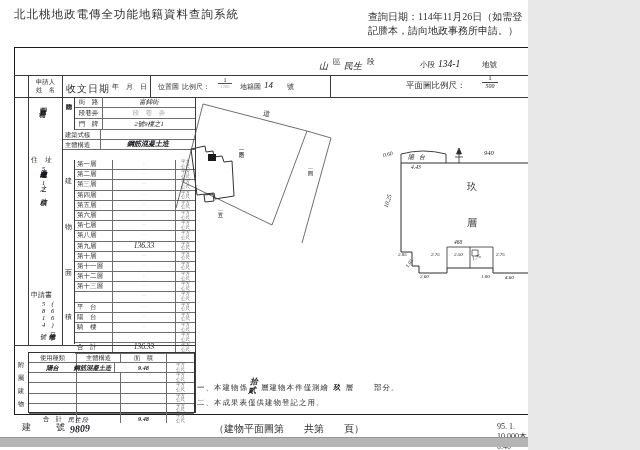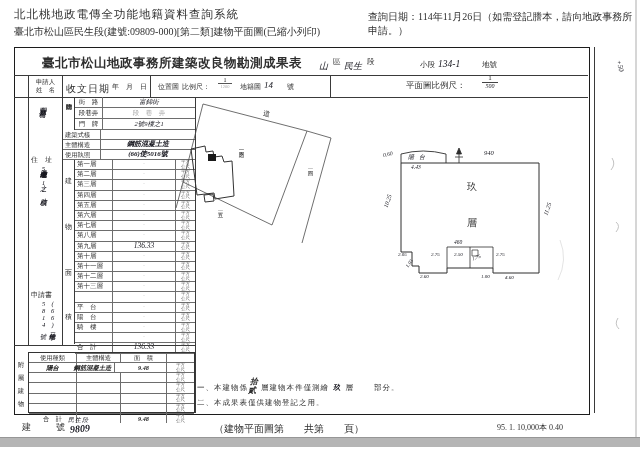--- a/index.html
+++ b/index.html
@@ -1,16 +1,16 @@
 <!DOCTYPE html>
 <html><head>
 <meta charset="utf-8">
 <style>
   html,body{margin:0;padding:0;background:#e8e8e8;}
-  .page{position:relative;width:640px;height:450px;background:#ffffff;overflow:hidden;
+  .page{position:relative;width:528px;height:450px;background:#ffffff;overflow:hidden;
         font-family:"Liberation Serif","DejaVu Serif",serif;color:#222;}
   .p{position:absolute;}
   .vl{position:absolute;width:1px;background:#3a3a3a;}
   .hl{position:absolute;height:1px;background:#3a3a3a;}
   .box{position:absolute;border:1.5px solid #1c1c1c;}
   .print{color:#2e2e2e;}
   .faint{color:#a9a9a9;}
   .hw{font-style:italic;color:#16161e;}
   .vert{writing-mode:vertical-rl;text-orientation:upright;}
   .nowrap{white-space:nowrap;}
@@ -47,26 +47,24 @@
   .stk b{position:absolute;font-weight:600;font-style:italic;font-size:8px;}
   .graybar{position:absolute;left:0;top:437px;width:640px;height:9px;background:#b5b5b5;border-top:1px solid #969696;}
 </style>
 </head>
 <body>
 
 <div class="page">
 
   <div class="p print" style="left:14px;top:7px;font-size:11.5px;letter-spacing:1px;">北北桃地政電傳全功能地籍資料查詢系統</div>
   <div class="p print" style="left:368px;top:10px;font-size:10px;">查詢日期：114年11月26日（如需登記謄本，請向地政事務所申請。）</div>
-  <div class="p print" style="left:14px;top:25px;font-size:10px;">臺北市松山區民生段(建號:09809-000)[第二類]建物平面圖(已縮小列印)</div>
 
   <div class="box" style="left:14px;top:47px;width:574px;height:366px;"></div>
   <div class="vl" style="left:594px;top:47px;height:366px;"></div>
 
-  <div class="p print" style="left:42px;top:55px;font-size:12.5px;font-weight:bold;letter-spacing:0.5px;">臺北市松山地政事務所建築改良物勘測成果表</div>
   <span class="p hw" style="left:319px;top:60px;font-size:9px;">山</span>
   <span class="p print" style="left:333px;top:57px;font-size:7.5px;">區</span>
   <span class="p hw" style="left:344px;top:60px;font-size:9px;">民生</span>
   <span class="p print" style="left:367px;top:57px;font-size:7.5px;">段</span>
   <span class="p print" style="left:420px;top:60px;font-size:7.5px;">小段</span>
   <span class="p hw" style="left:438px;top:59px;font-size:9.5px;">134-1</span>
   <span class="p print" style="left:482px;top:60px;font-size:7.5px;">地號</span>
   <span class="p hw faint" style="left:614px;top:62px;font-size:7px;transform:rotate(75deg);">+50</span>
 
   <div class="hl" style="left:14px;top:75px;width:574px;"></div>
@@ -124,24 +122,20 @@
   </div>
 
   <div class="p" style="left:63px;top:130px;width:132px;">
     <div class="arow">
       <span class="lab print">建築式樣</span>
       <span class="val"></span>
     </div>
     <div class="arow">
       <span class="lab print">主體構造</span>
       <span class="val hw">鋼筋混凝土造</span>
-    </div>
-    <div class="arow">
-      <span class="lab print">使用執照</span>
-      <span class="val hw">(66)使5016號</span>
     </div>
   </div>
 
   <div class="vl" style="left:74px;top:160px;height:184px;"></div>
   <span class="p print" style="left:65px;top:176px;font-size:7px;">建</span>
   <span class="p print" style="left:65px;top:222px;font-size:7px;">物</span>
   <span class="p print" style="left:65px;top:268px;font-size:7px;">面</span>
   <span class="p print" style="left:65px;top:312px;font-size:7px;">積</span>
 
   <div class="ftable" style="left:75px;top:160px;width:120px;height:184px;">

